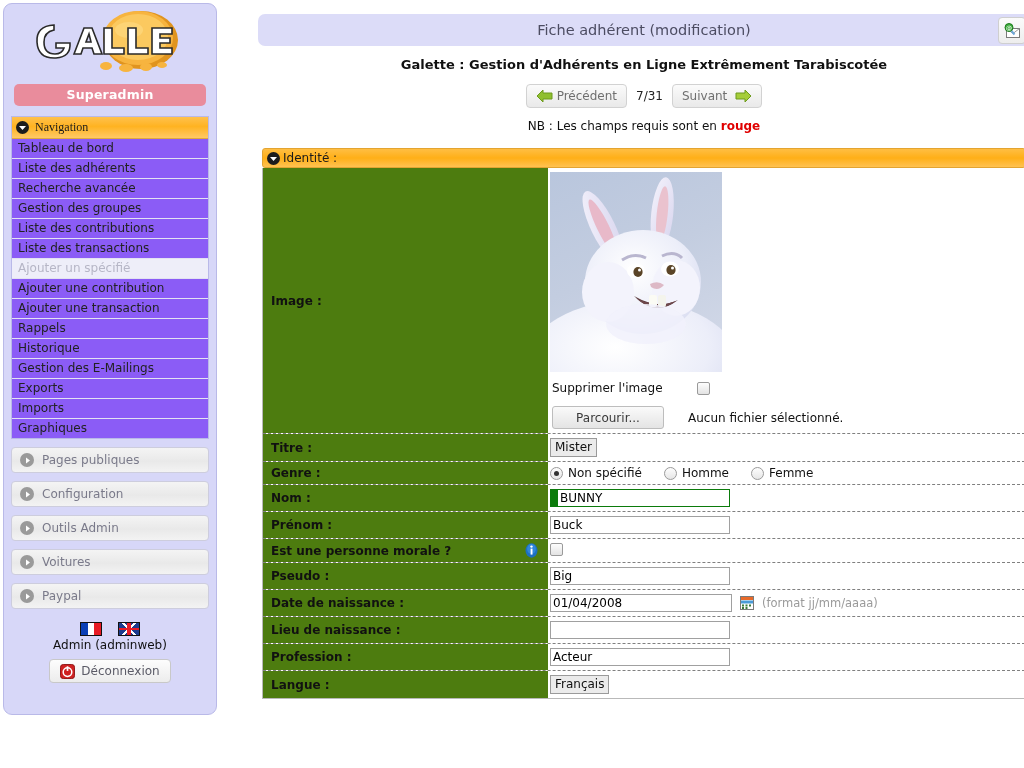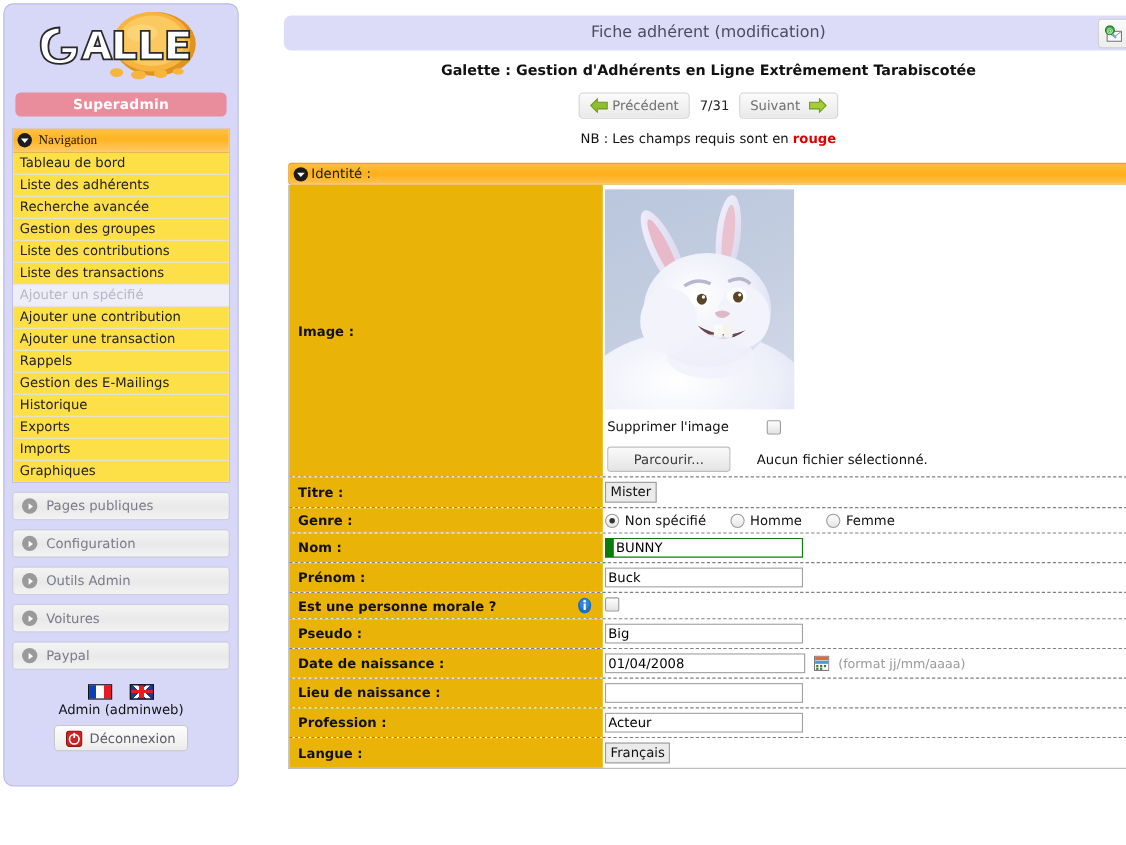--- a/index.html
+++ b/index.html
@@ -63,21 +63,21 @@
     flex: 0 0 auto;
   }
   .dot-ico svg { display:block; }
 
   .navitem {
     height: 19px; line-height: 19px;
     padding-left: 6px;
     font-size: 12px;
     color: #222222;
     border-bottom: 1px solid #e2e2f2;
-    background: #fde047;
+    background: #8b5cf6;
     cursor: pointer;
     white-space: nowrap;
     overflow: hidden;
   }
   .navitem:last-child { border-bottom: none; }
   .navitem.disabled { color: #b6b6c6; background: #eeeef9; cursor: default; }
 
   .collapsed {
     margin: 8px 7px 0 7px;
     height: 26px;
@@ -189,21 +189,21 @@
 
   .frow {
     display: flex;
     align-items: flex-start;
     border-bottom: 1px dashed #808080;
     min-height: 21px;
   }
   .frow:last-child { border-bottom: none; }
   .flabel {
     width: 285px; flex: 0 0 285px;
-    background: #eab308;
+    background: #4d7c0f;
     font-weight: bold; font-size: 12px; color: #111;
     padding: 4px 0 4px 8px;
     box-sizing: border-box;
     display: flex; align-items: center; justify-content: space-between;
     padding-right: 10px;
     align-self: stretch;
   }
   .fval {
     flex: 1 1 auto;
     padding: 4px 0 4px 2px;
@@ -317,22 +317,22 @@
           <div class="navitem">Tableau de bord</div>
           <div class="navitem">Liste des adhérents</div>
           <div class="navitem">Recherche avancée</div>
           <div class="navitem">Gestion des groupes</div>
           <div class="navitem">Liste des contributions</div>
           <div class="navitem">Liste des transactions</div>
           <div class="navitem disabled">Ajouter un spécifié</div>
           <div class="navitem">Ajouter une contribution</div>
           <div class="navitem">Ajouter une transaction</div>
           <div class="navitem">Rappels</div>
+          <div class="navitem">Historique</div>
           <div class="navitem">Gestion des E-Mailings</div>
-          <div class="navitem">Historique</div>
           <div class="navitem">Exports</div>
           <div class="navitem">Imports</div>
           <div class="navitem">Graphiques</div>
         </div>
     </div>
 
     <div id="collapsed-list">
         <div class="collapsed">
           <span class="arrow-ico">
             <svg width="9" height="9" viewBox="0 0 9 9">

